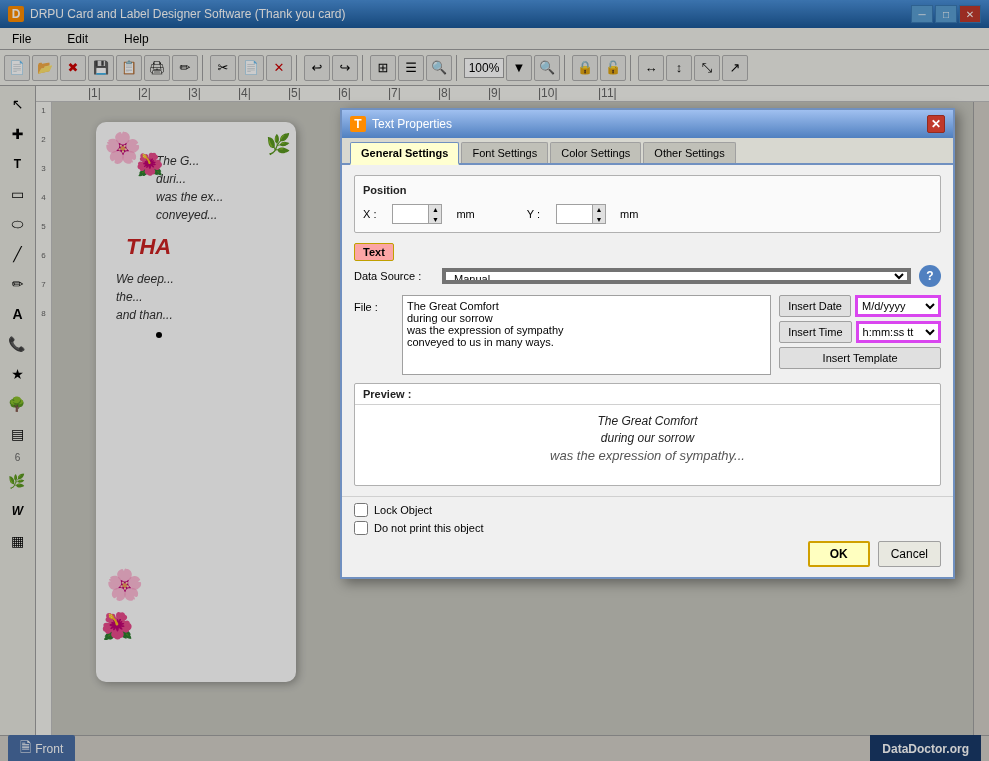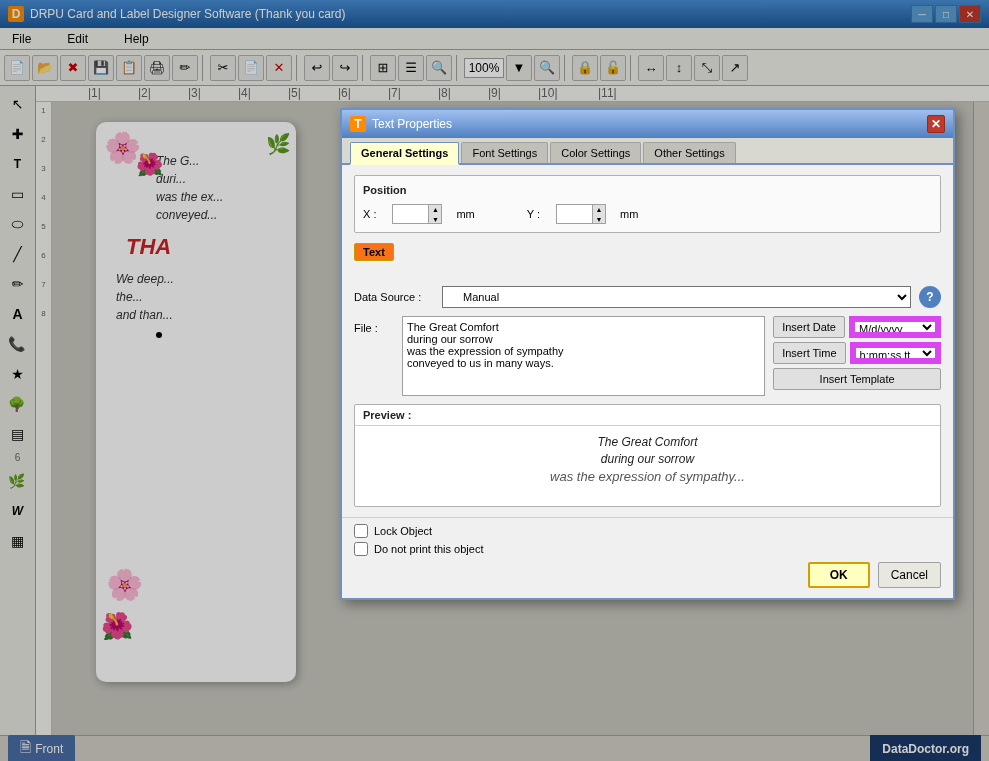--- a/index.html
+++ b/index.html
@@ -310,34 +310,34 @@
     .spin-arrows { display: flex; flex-direction: column; width: 14px; }
     .spin-arrow {
       height: 10px; display: flex; align-items: center; justify-content: center;
       background: #e0e0e0; border-left: 1px solid #a0a0a0;
       cursor: pointer; font-size: 7px; line-height: 1;
     }
     .unit-label { font-size: 11px; margin-left: 2px; }
 
     
     #text-label-tab {
-      background: #f97316;
+      background: #fca5a5;
       border: 1px solid #c0a000;
       padding: 2px 8px;
       font-size: 11px;
       font-weight: bold;
-      margin-bottom: 25px;
+      margin-bottom: 4px;
       display: inline-block;
       border-radius: 2px;
     }
 
     
     .ds-row { display: flex; align-items: center; gap: 8px; margin-bottom: 8px; }
     .ds-label { font-size: 11px; min-width: 80px; }
-    .ds-select { height: 22px; border: 1px solid #737373; font-size: 11px; background: white; flex: 1; padding: 0 16px; }
+    .ds-select { height: 16px; border: 4px solid #737373; font-size: 11px; background: white; flex: 1; padding: 0 4px; }
     .help-btn {
       width: 22px; height: 22px;
       background: #5080c0;
       border: none;
       border-radius: 50%;
       color: white;
       font-weight: bold;
       font-size: 12px;
       cursor: pointer;
       display: flex; align-items: center; justify-content: center;
@@ -359,21 +359,21 @@
     .insert-row { display: flex; gap: 4px; align-items: center; }
     .insert-btn {
       height: 22px; padding: 0 8px;
       background: #e0e0e0;
       border: 1px solid #a0a0a0;
       cursor: pointer;
       font-size: 11px;
       border-radius: 2px;
       white-space: nowrap;
     }
-    .format-select { height: 22px; border: 6px solid #d946ef; font-size: 11px; background: white; flex: 1; min-width: 60px; }
+    .format-select { height: 22px; border: 3px solid #d946ef; font-size: 11px; background: white; flex: 1; min-width: 60px; }
     .insert-template-btn {
       height: 22px; padding: 0 16px;
       background: #e0e0e0;
       border: 1px solid #a0a0a0;
       cursor: pointer;
       font-size: 11px;
       border-radius: 2px;
       width: 100%;
     }
 

